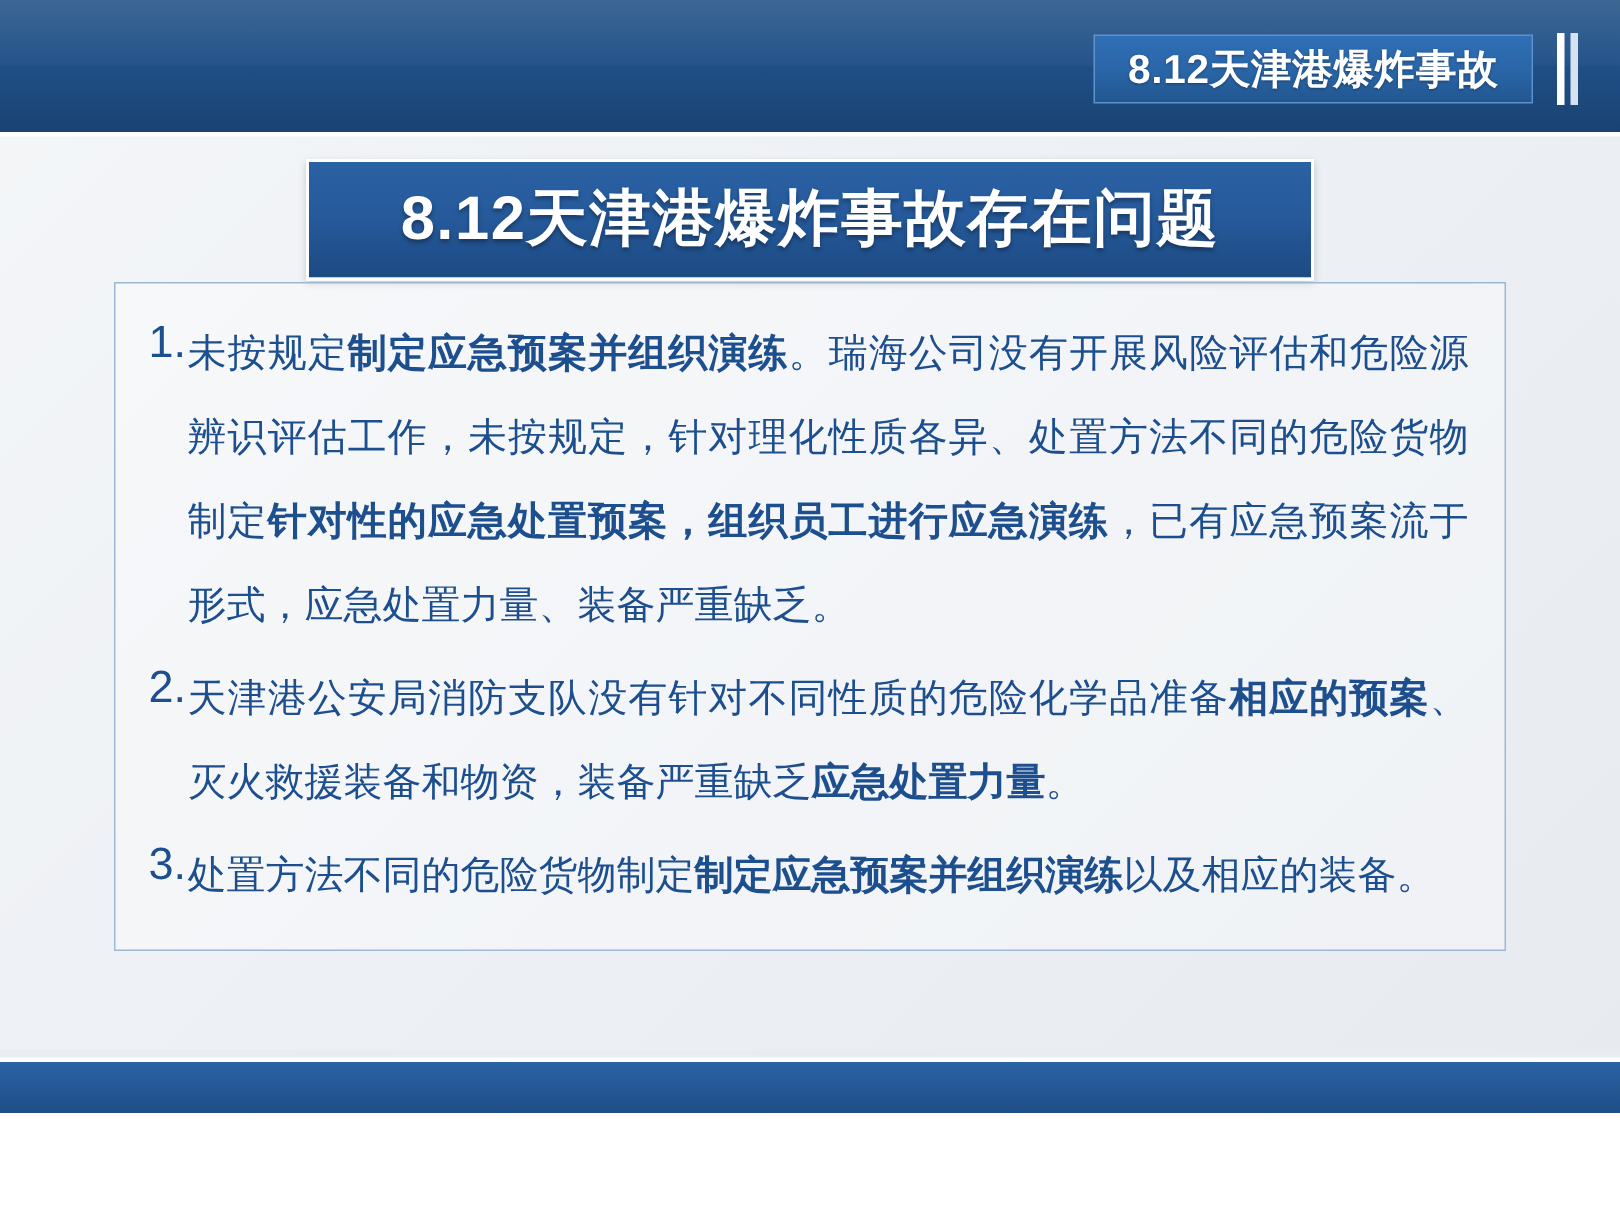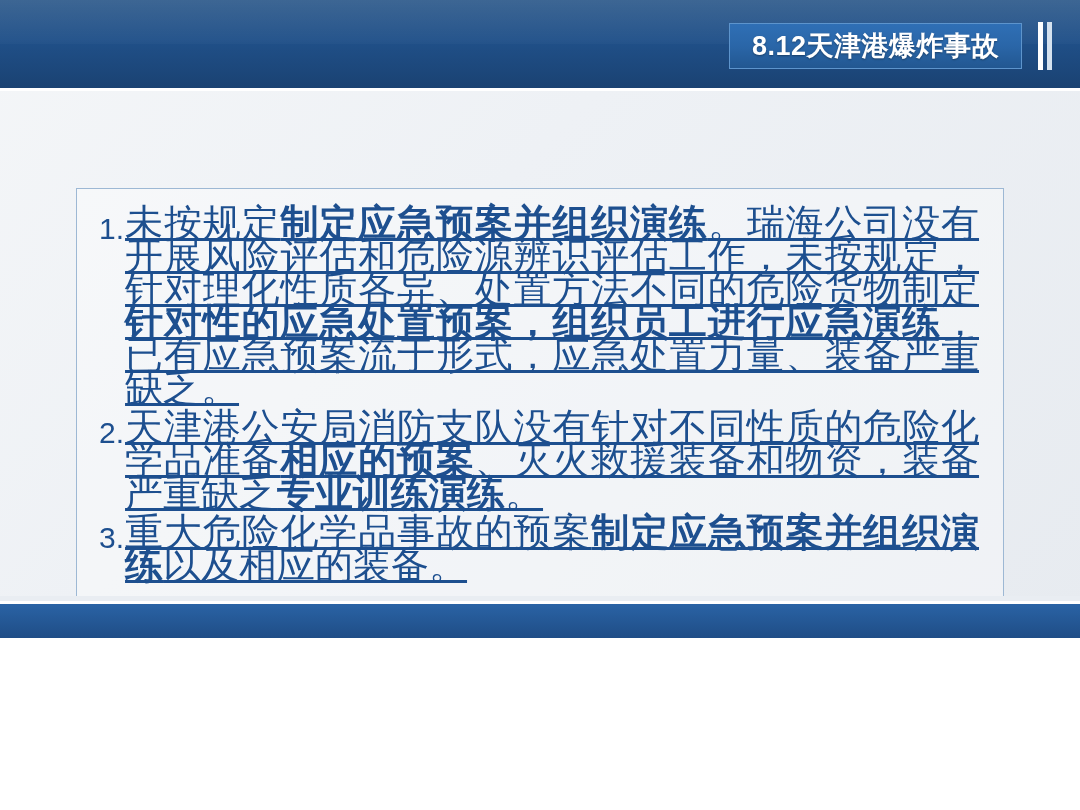--- a/index.html
+++ b/index.html
@@ -9,21 +9,21 @@
   body {
     width: 1080px;
     height: 810px;
     background: #ffffff;
     font-family: "Liberation Sans", sans-serif;
     overflow: hidden;
   }
   .slide {
     position: relative;
     width: 1080px;
-    height: 638px;
+    height: 742px;
     background: linear-gradient(135deg, #f4f6f8 0%, #eef1f5 40%, #e7ebf0 100%);
     box-sizing: border-box;
   }
 
   
   .top-banner {
     position: absolute;
     left: 0;
     top: 0;
     width: 1080px;
@@ -121,26 +121,25 @@
     color: #1d4f8f;
     font-size: 30px;
     line-height: 43px;
     font-weight: normal;
     flex: 0 0 auto;
     padding-right: 1px;
     font-family: "Liberation Sans", sans-serif;
   }
   .item-text {
     color: #1d4f8f;
-    font-size: 38px;
-    line-height: 33px;
+    font-size: 26px;
+    line-height: 56px;
     text-align: justify;
     text-justify: inter-ideograph;
     flex: 1 1 auto;
-    text-decoration: underline;
   }
   .item-text b {
     font-weight: bold;
   }
 
   
   .bottom-bar {
     position: absolute;
     left: 0;
     bottom: 0;
@@ -167,34 +166,37 @@
     <div class="top-banner-sheen"></div>
     <div class="header-tab">
       <span>8.12天津港爆炸事故</span>
     </div>
     <div class="header-bars">
       <i class="b1"></i>
         <i class="b2"></i>
     </div>
   </div>
 
+  <div class="title-plate">
+    <span>8.12天津港爆炸事故存在问题</span>
+  </div>
 
   <div class="content-box">
     <div id="items-host">
         <div class="item">
           <div class="item-num">1.</div>
           <div class="item-text"><span>未按规定</span><b>制定应急预案并组织演练</b><span>。瑞海公司没有开展风险评估和危险源辨识评估工作，未按规定，针对理化性质各异、处置方法不同的危险货物制定</span><b>针对性的应急处置预案，组织员工进行应急演练</b><span>，已有应急预案流于形式，应急处置力量、装备严重缺乏。</span></div>
         </div>
         <div class="item">
           <div class="item-num">2.</div>
-          <div class="item-text"><span>天津港公安局消防支队没有针对不同性质的危险化学品准备</span><b>相应的预案</b><span>、灭火救援装备和物资，装备严重缺乏</span><b>专业训练演练</b><span>。</span></div>
+          <div class="item-text"><span>天津港公安局消防支队没有针对不同性质的危险化学品准备</span><b>相应的预案</b><span>、灭火救援装备和物资，装备严重缺乏</span><b>应急处置力量</b><span>。</span></div>
         </div>
         <div class="item">
           <div class="item-num">3.</div>
-          <div class="item-text"><span>重大危险化学品事故的预案</span><b>制定应急预案并组织演练</b><span>以及相应的装备。</span></div>
+          <div class="item-text"><span>处置方法不同的危险货物制定</span><b>制定应急预案并组织演练</b><span>以及相应的装备。</span></div>
         </div>
       </div>
   </div>
 
   <div class="bottom-strip"></div>
   <div class="bottom-bar"></div>
 
 </div>
 
 </body></html>

